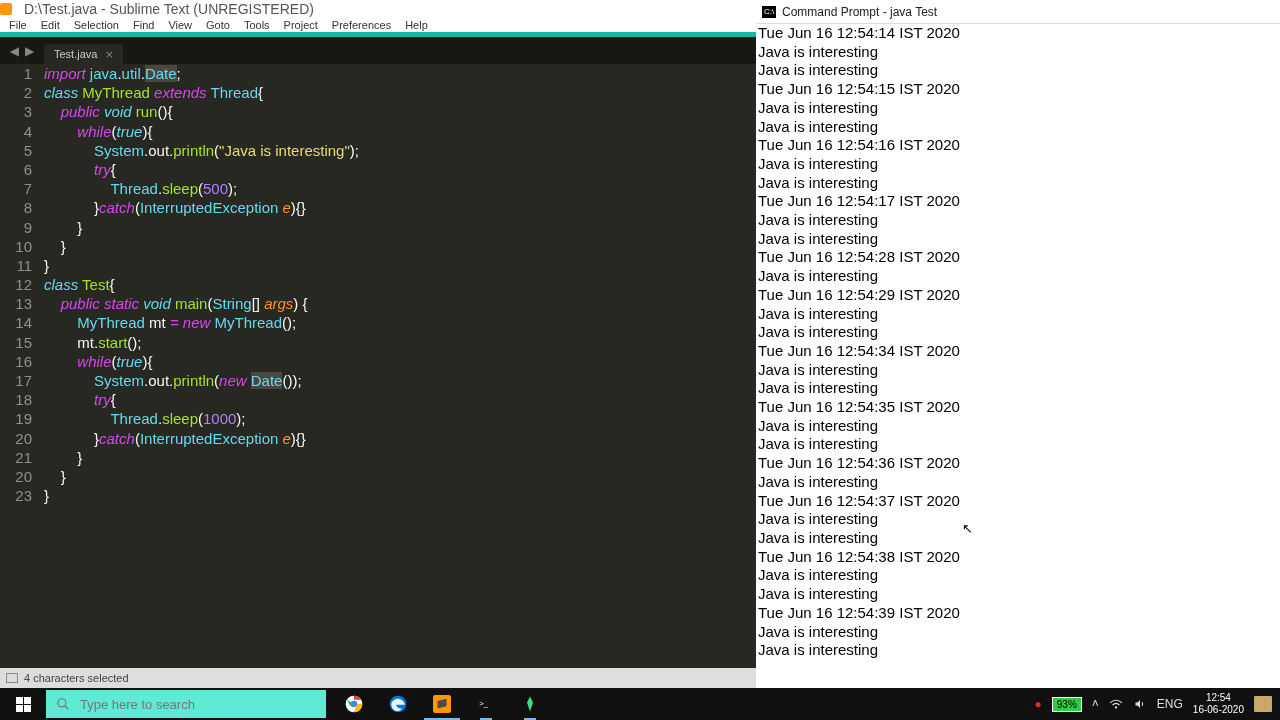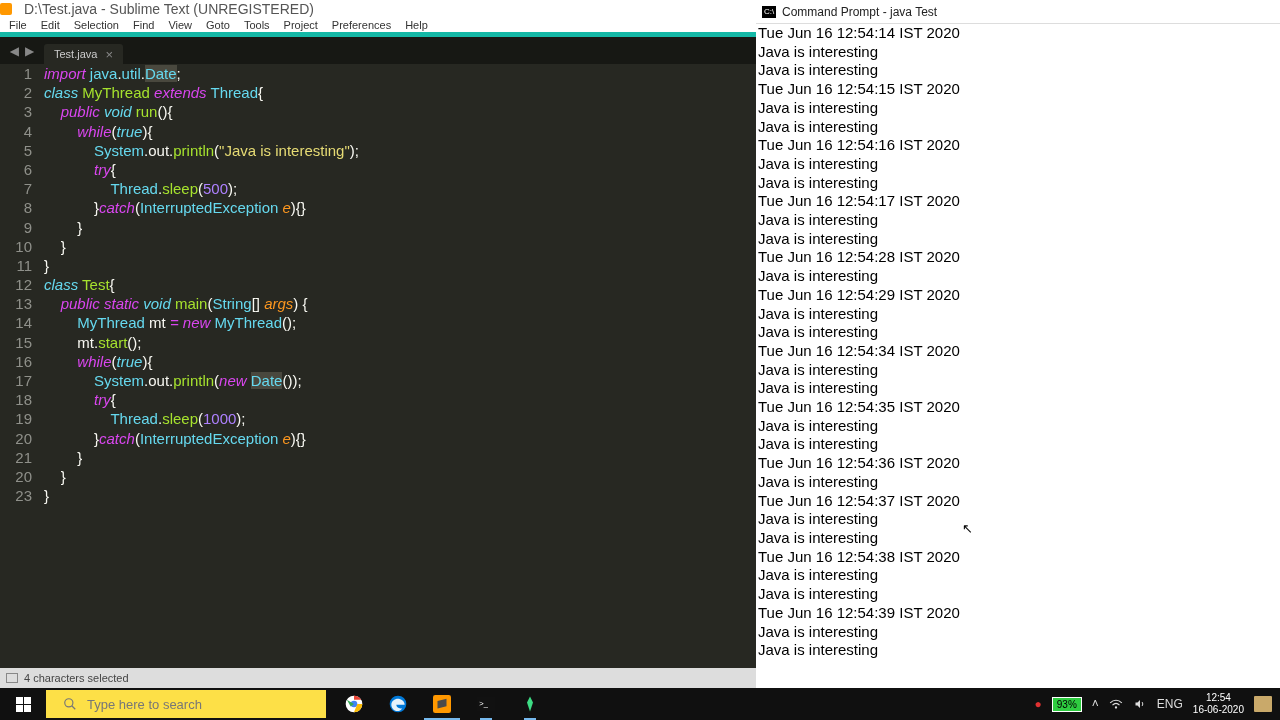--- a/index.html
+++ b/index.html
@@ -38,21 +38,21 @@
   .cmd-titlebar { height: 24px; background: #fff; color: #222; font-size: 12px; display: flex; align-items: center; padding: 0 6px; gap: 6px; border-bottom: 1px solid #ddd; }
   .cmd-logo { width: 14px; height: 12px; background: #000; color: #fff; font-size: 8px; display: flex; align-items: center; justify-content: center; }
   .cmd-body { flex: 1; font-family: Consolas, "Courier New", monospace; font-size: 15px; line-height: 18.7px; color: #000; padding: 0 2px; overflow: hidden; white-space: pre; }
   .cursor-ptr { position: absolute; font-size: 13px; color: #000; }
 
   
   .taskbar { position: absolute; left: 0; bottom: 0; width: 1280px; height: 32px; background: #101010; display: flex; align-items: center; color: #fff; font-size: 12px; }
   .tb-start { width: 46px; height: 100%; display: flex; align-items: center; justify-content: center; }
   .win-logo { width: 15px; height: 15px; display: grid; grid-template-columns: 1fr 1fr; grid-template-rows: 1fr 1fr; gap: 1px; }
   .win-logo div { background: #fff; }
-  .tb-search { width: 280px; height: 28px; background: #fde047; color: #777; display: flex; align-items: center; padding: 0 17px; gap: 10px; font-size: 13px; }
+  .tb-search { width: 280px; height: 28px; background: #5eead4; color: #777; display: flex; align-items: center; padding: 0 10px; gap: 10px; font-size: 13px; }
   .tb-apps { display: flex; height: 100%; margin-left: 6px; }
   .tb-app { width: 44px; height: 100%; display: flex; align-items: center; justify-content: center; position: relative; }
   .tb-app.active::after { content: ""; position: absolute; bottom: 0; left: 4px; right: 4px; height: 2px; background: #76b9ed; }
   .tb-app.running::after { content: ""; position: absolute; bottom: 0; left: 16px; right: 16px; height: 2px; background: #76b9ed; }
   .tb-tray { margin-left: auto; display: flex; align-items: center; height: 100%; gap: 10px; padding: 0 8px; }
   .battery { background: #2ecc40; color: #000; font-size: 10px; padding: 1px 4px; border: 1px solid #fff; }
   .tray-ico { color: #ddd; font-size: 12px; }
   .clock { text-align: center; font-size: 10px; line-height: 12px; }
   .notif { width: 18px; height: 16px; background: #c9a96a; border-radius: 1px; }
 

